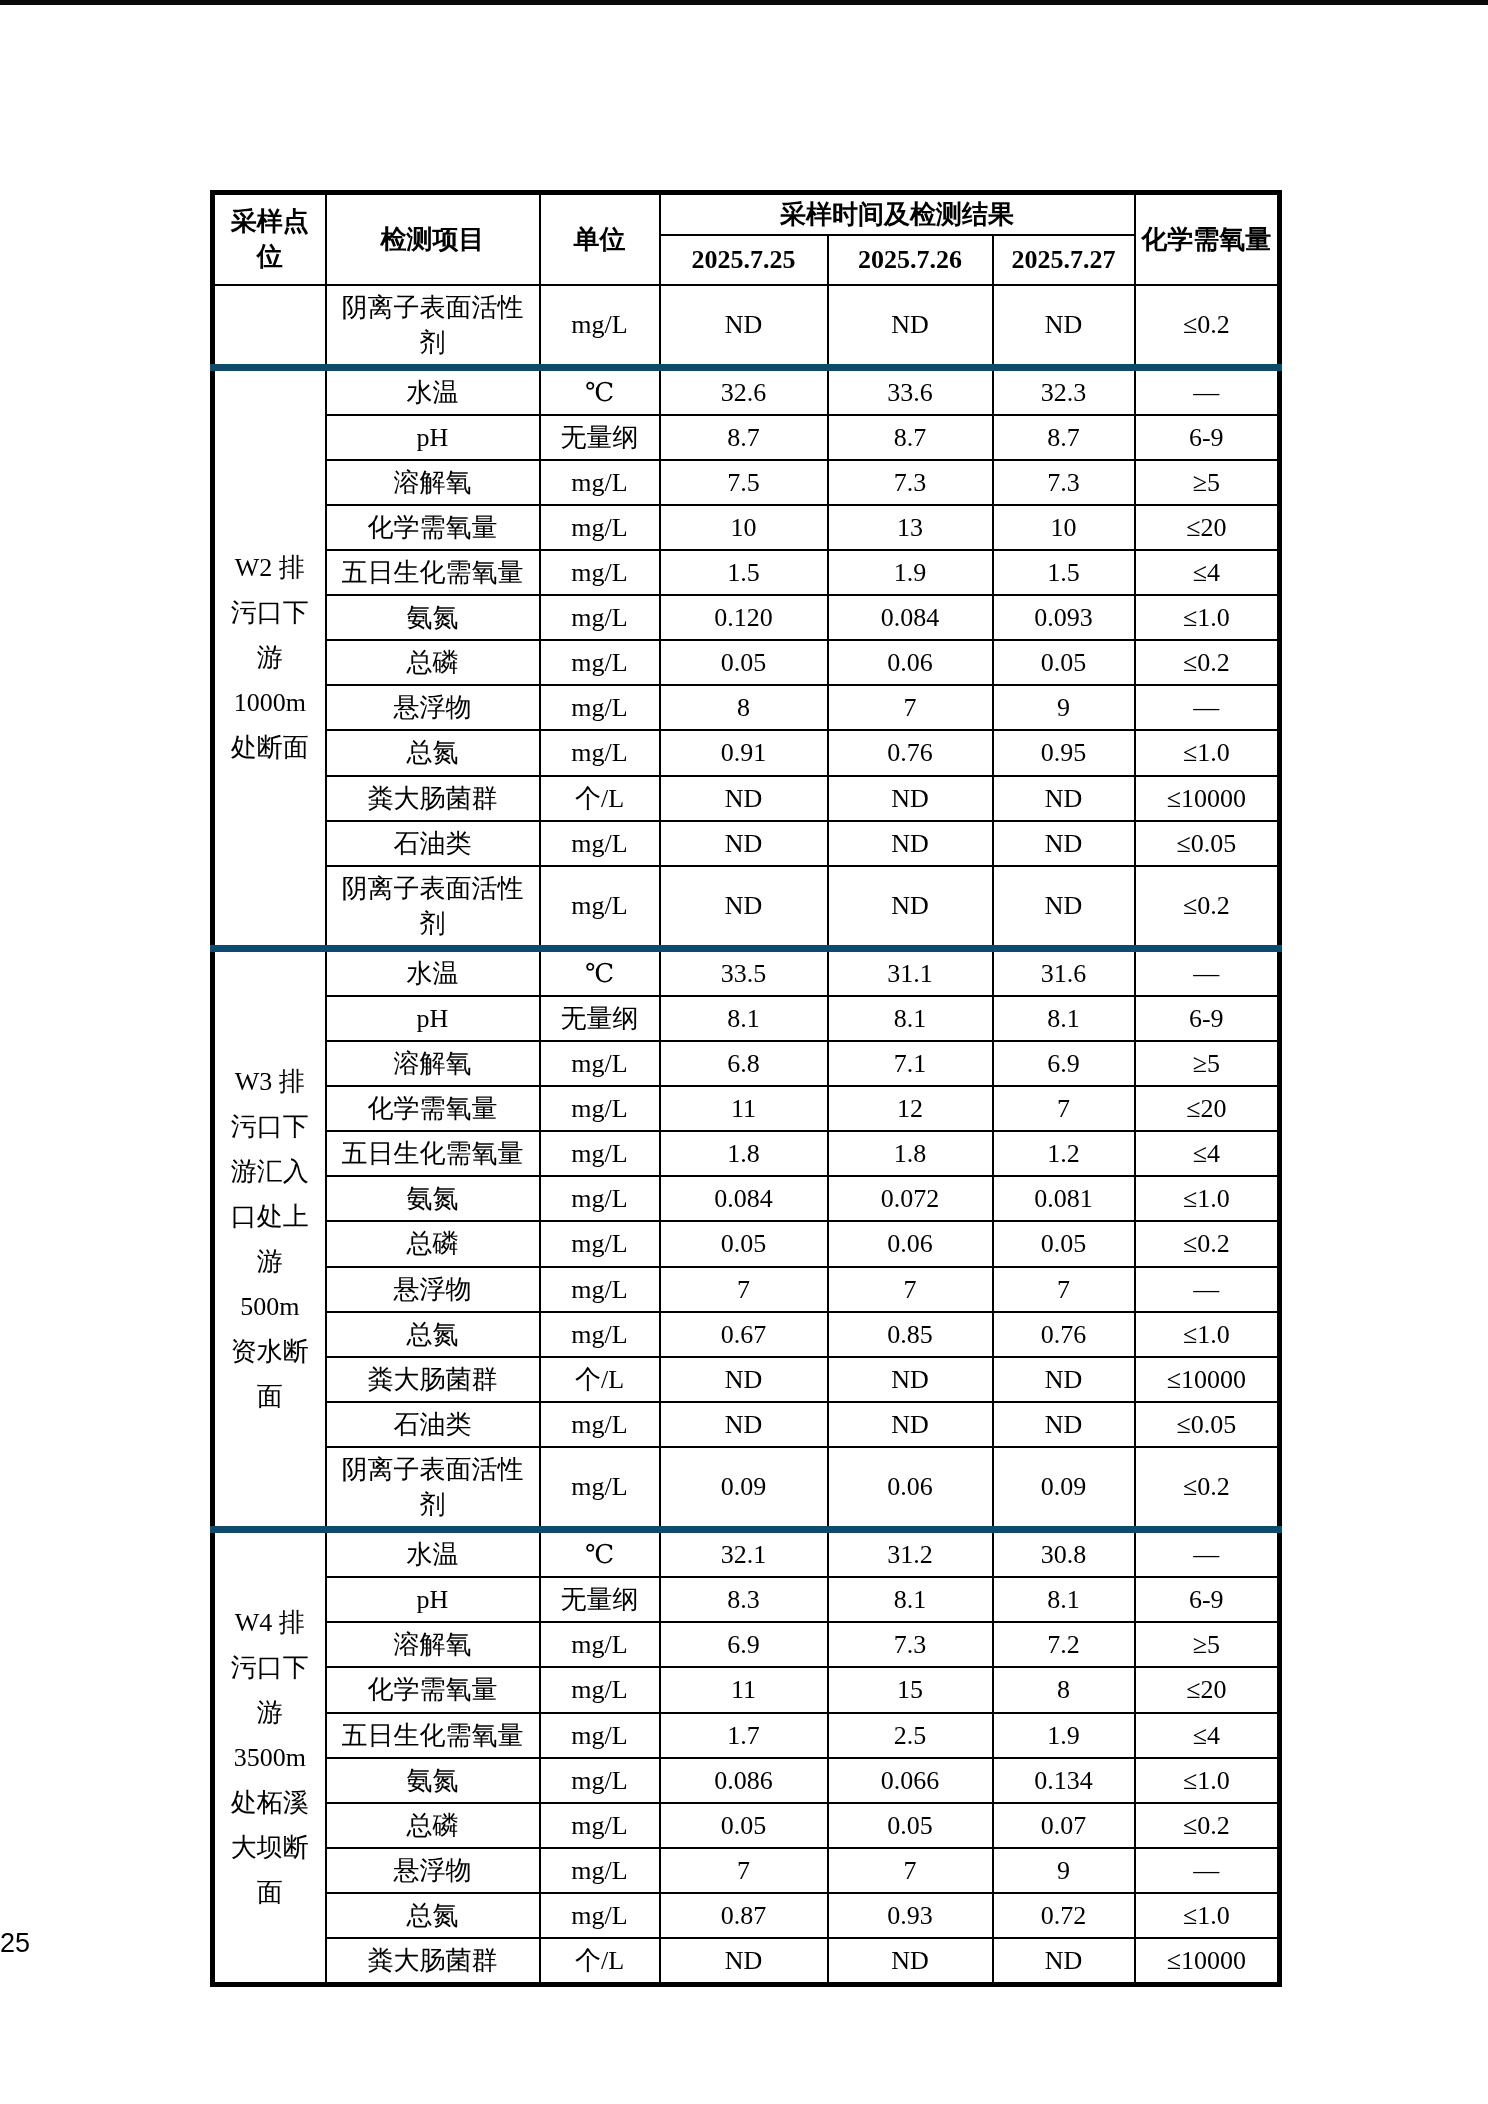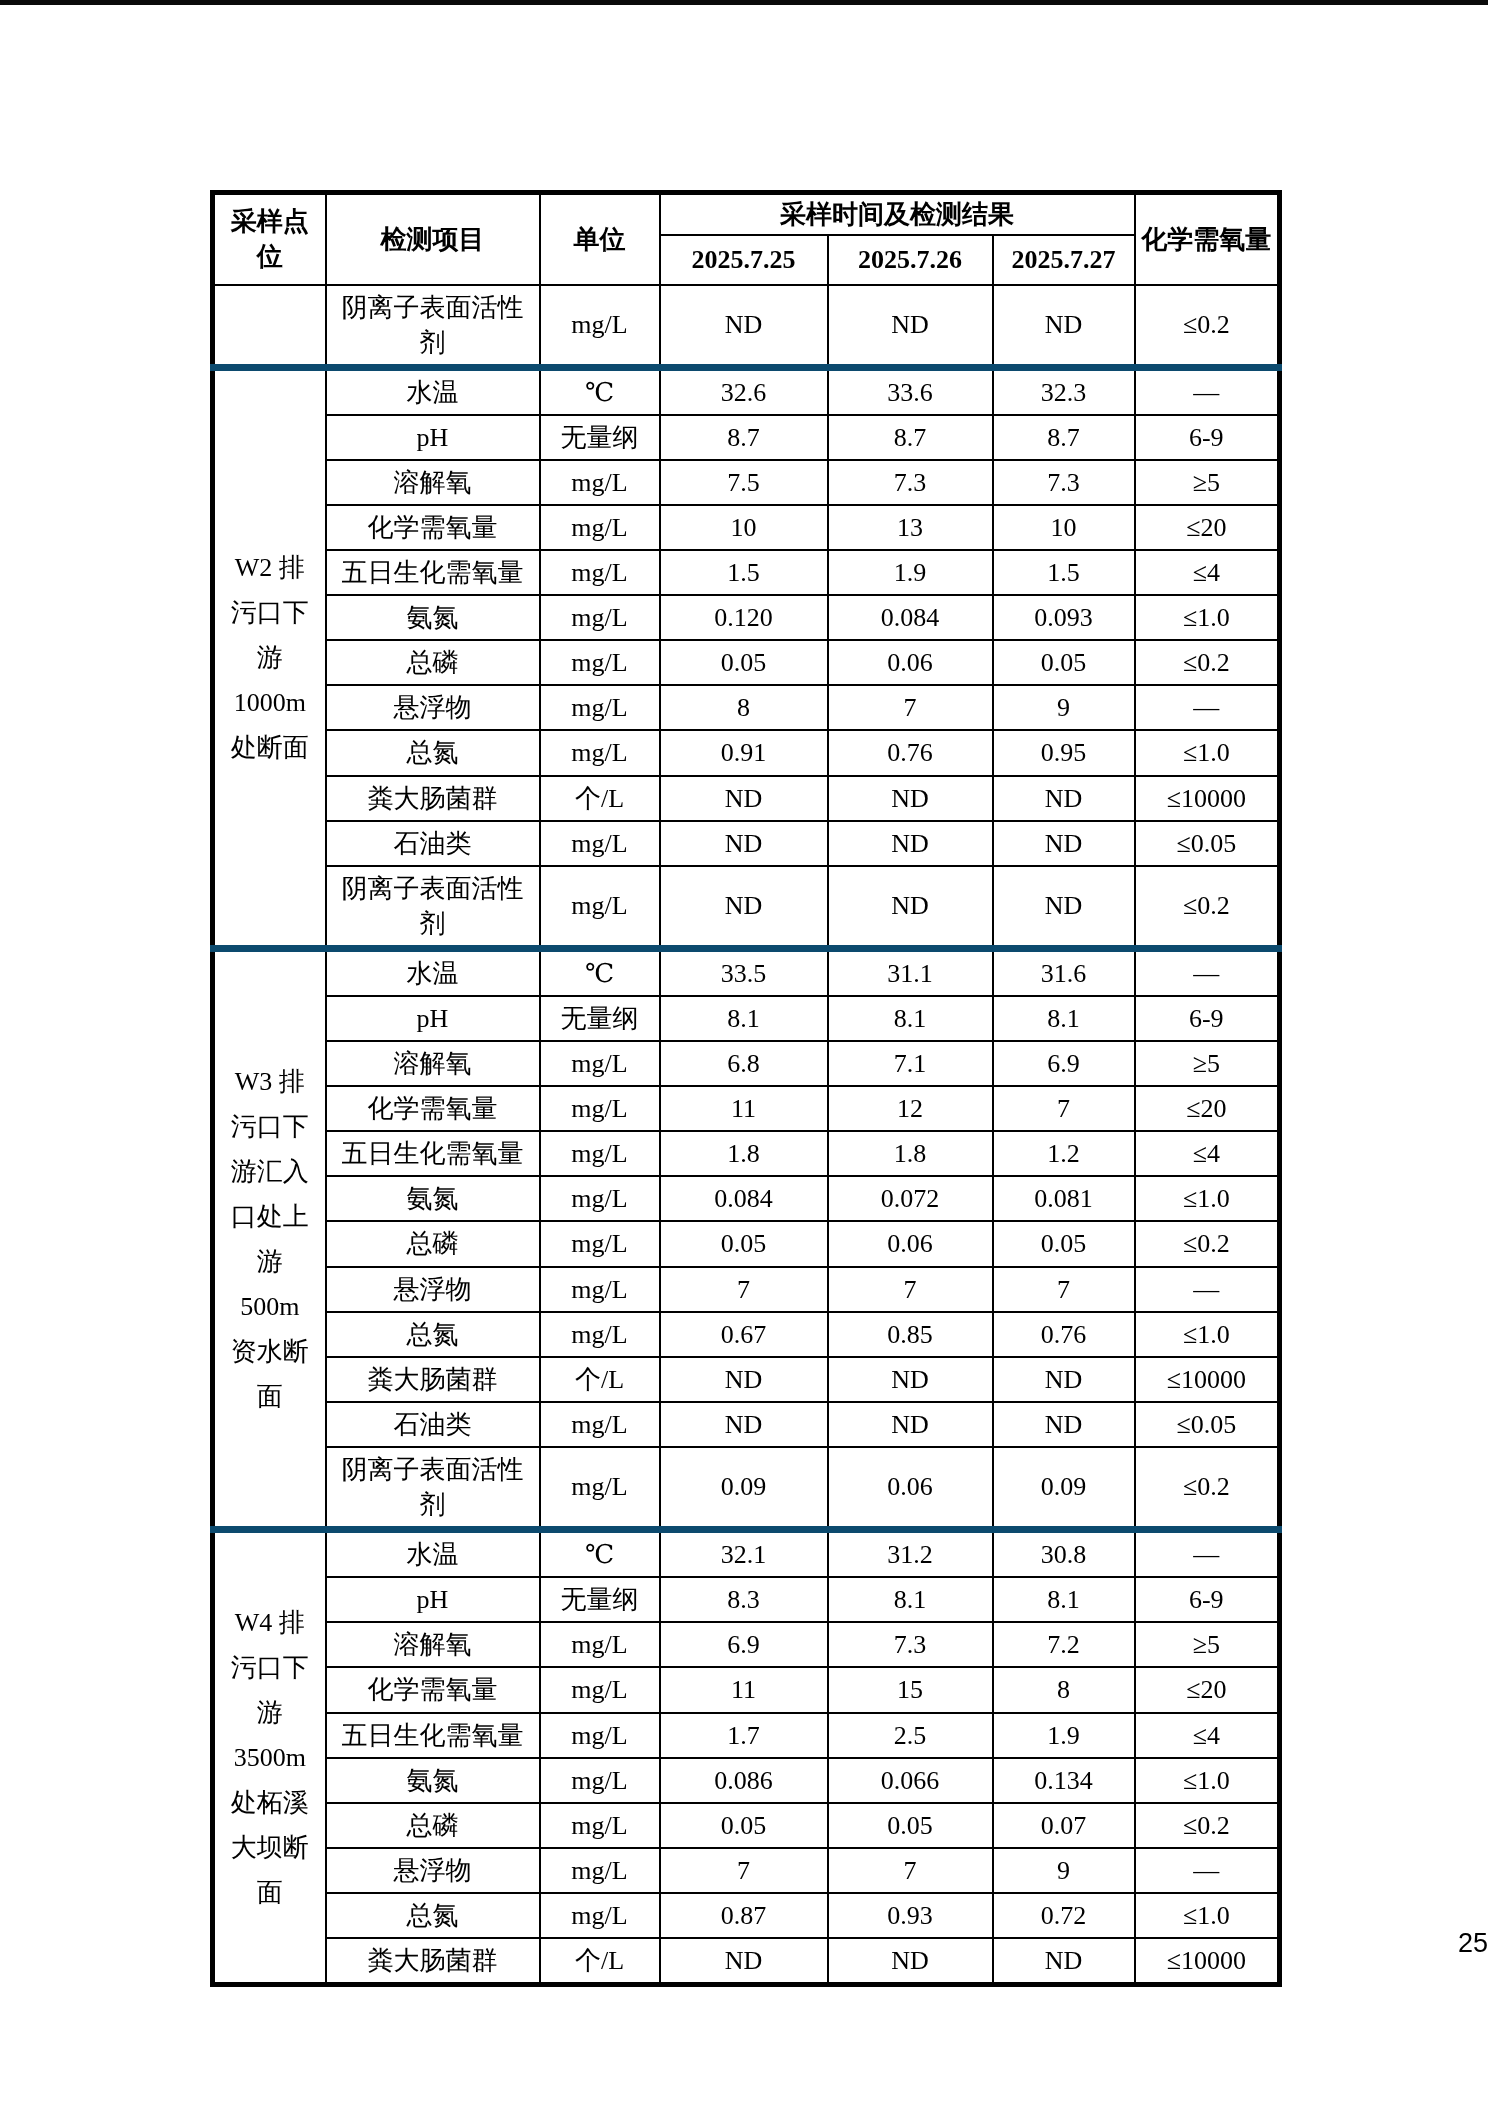--- a/index.html
+++ b/index.html
@@ -45,21 +45,21 @@
     padding:0 14px;
     line-height:45px;
     word-break:normal;
   }
   td.item { padding:4px 7px;margin-top:18px; }
   td.unit, td.val, td.lim { padding:0 6px; }
   .page-number {
     position:absolute;
     left:0; top:1928px;
     width:1488px;
-    text-align:right;
+    text-align:left;
     font-family:"Liberation Sans","DejaVu Sans",sans-serif;
     font-size:27px;
     color:#000;
   }
 </style>
 </head>
 <body>
 
 <div class="page">
   <div class="scan-bar-top"></div>

